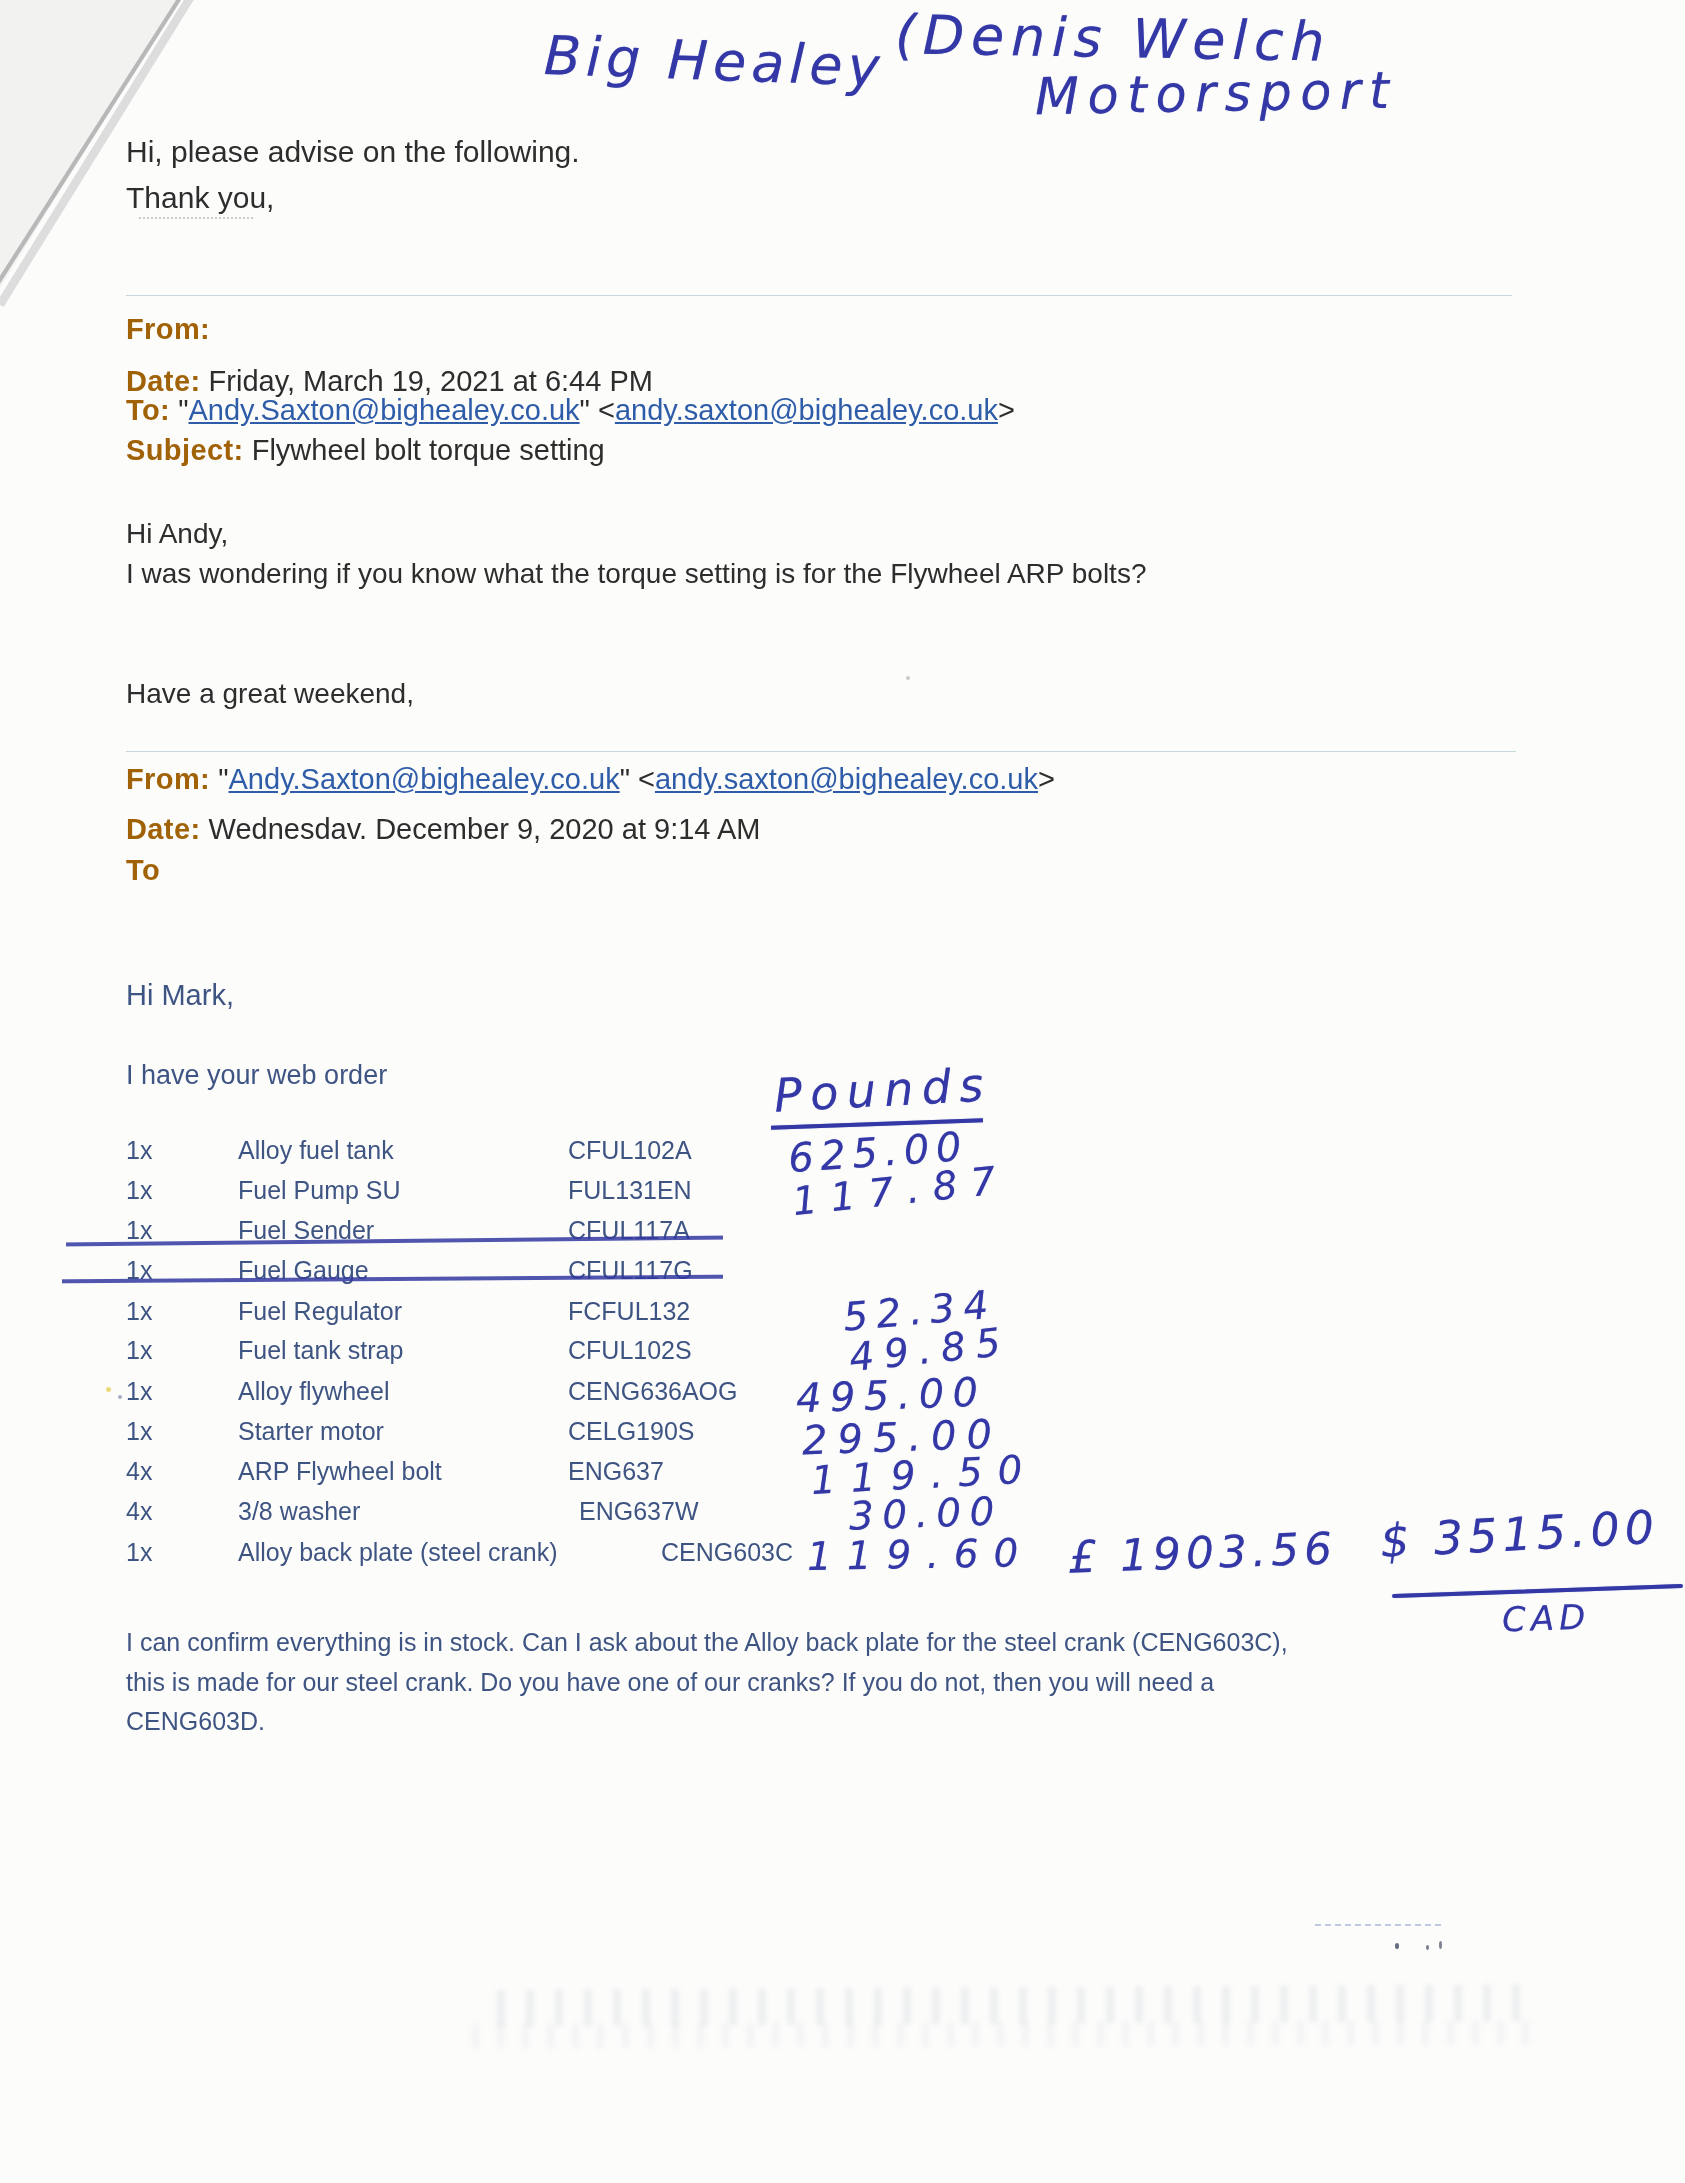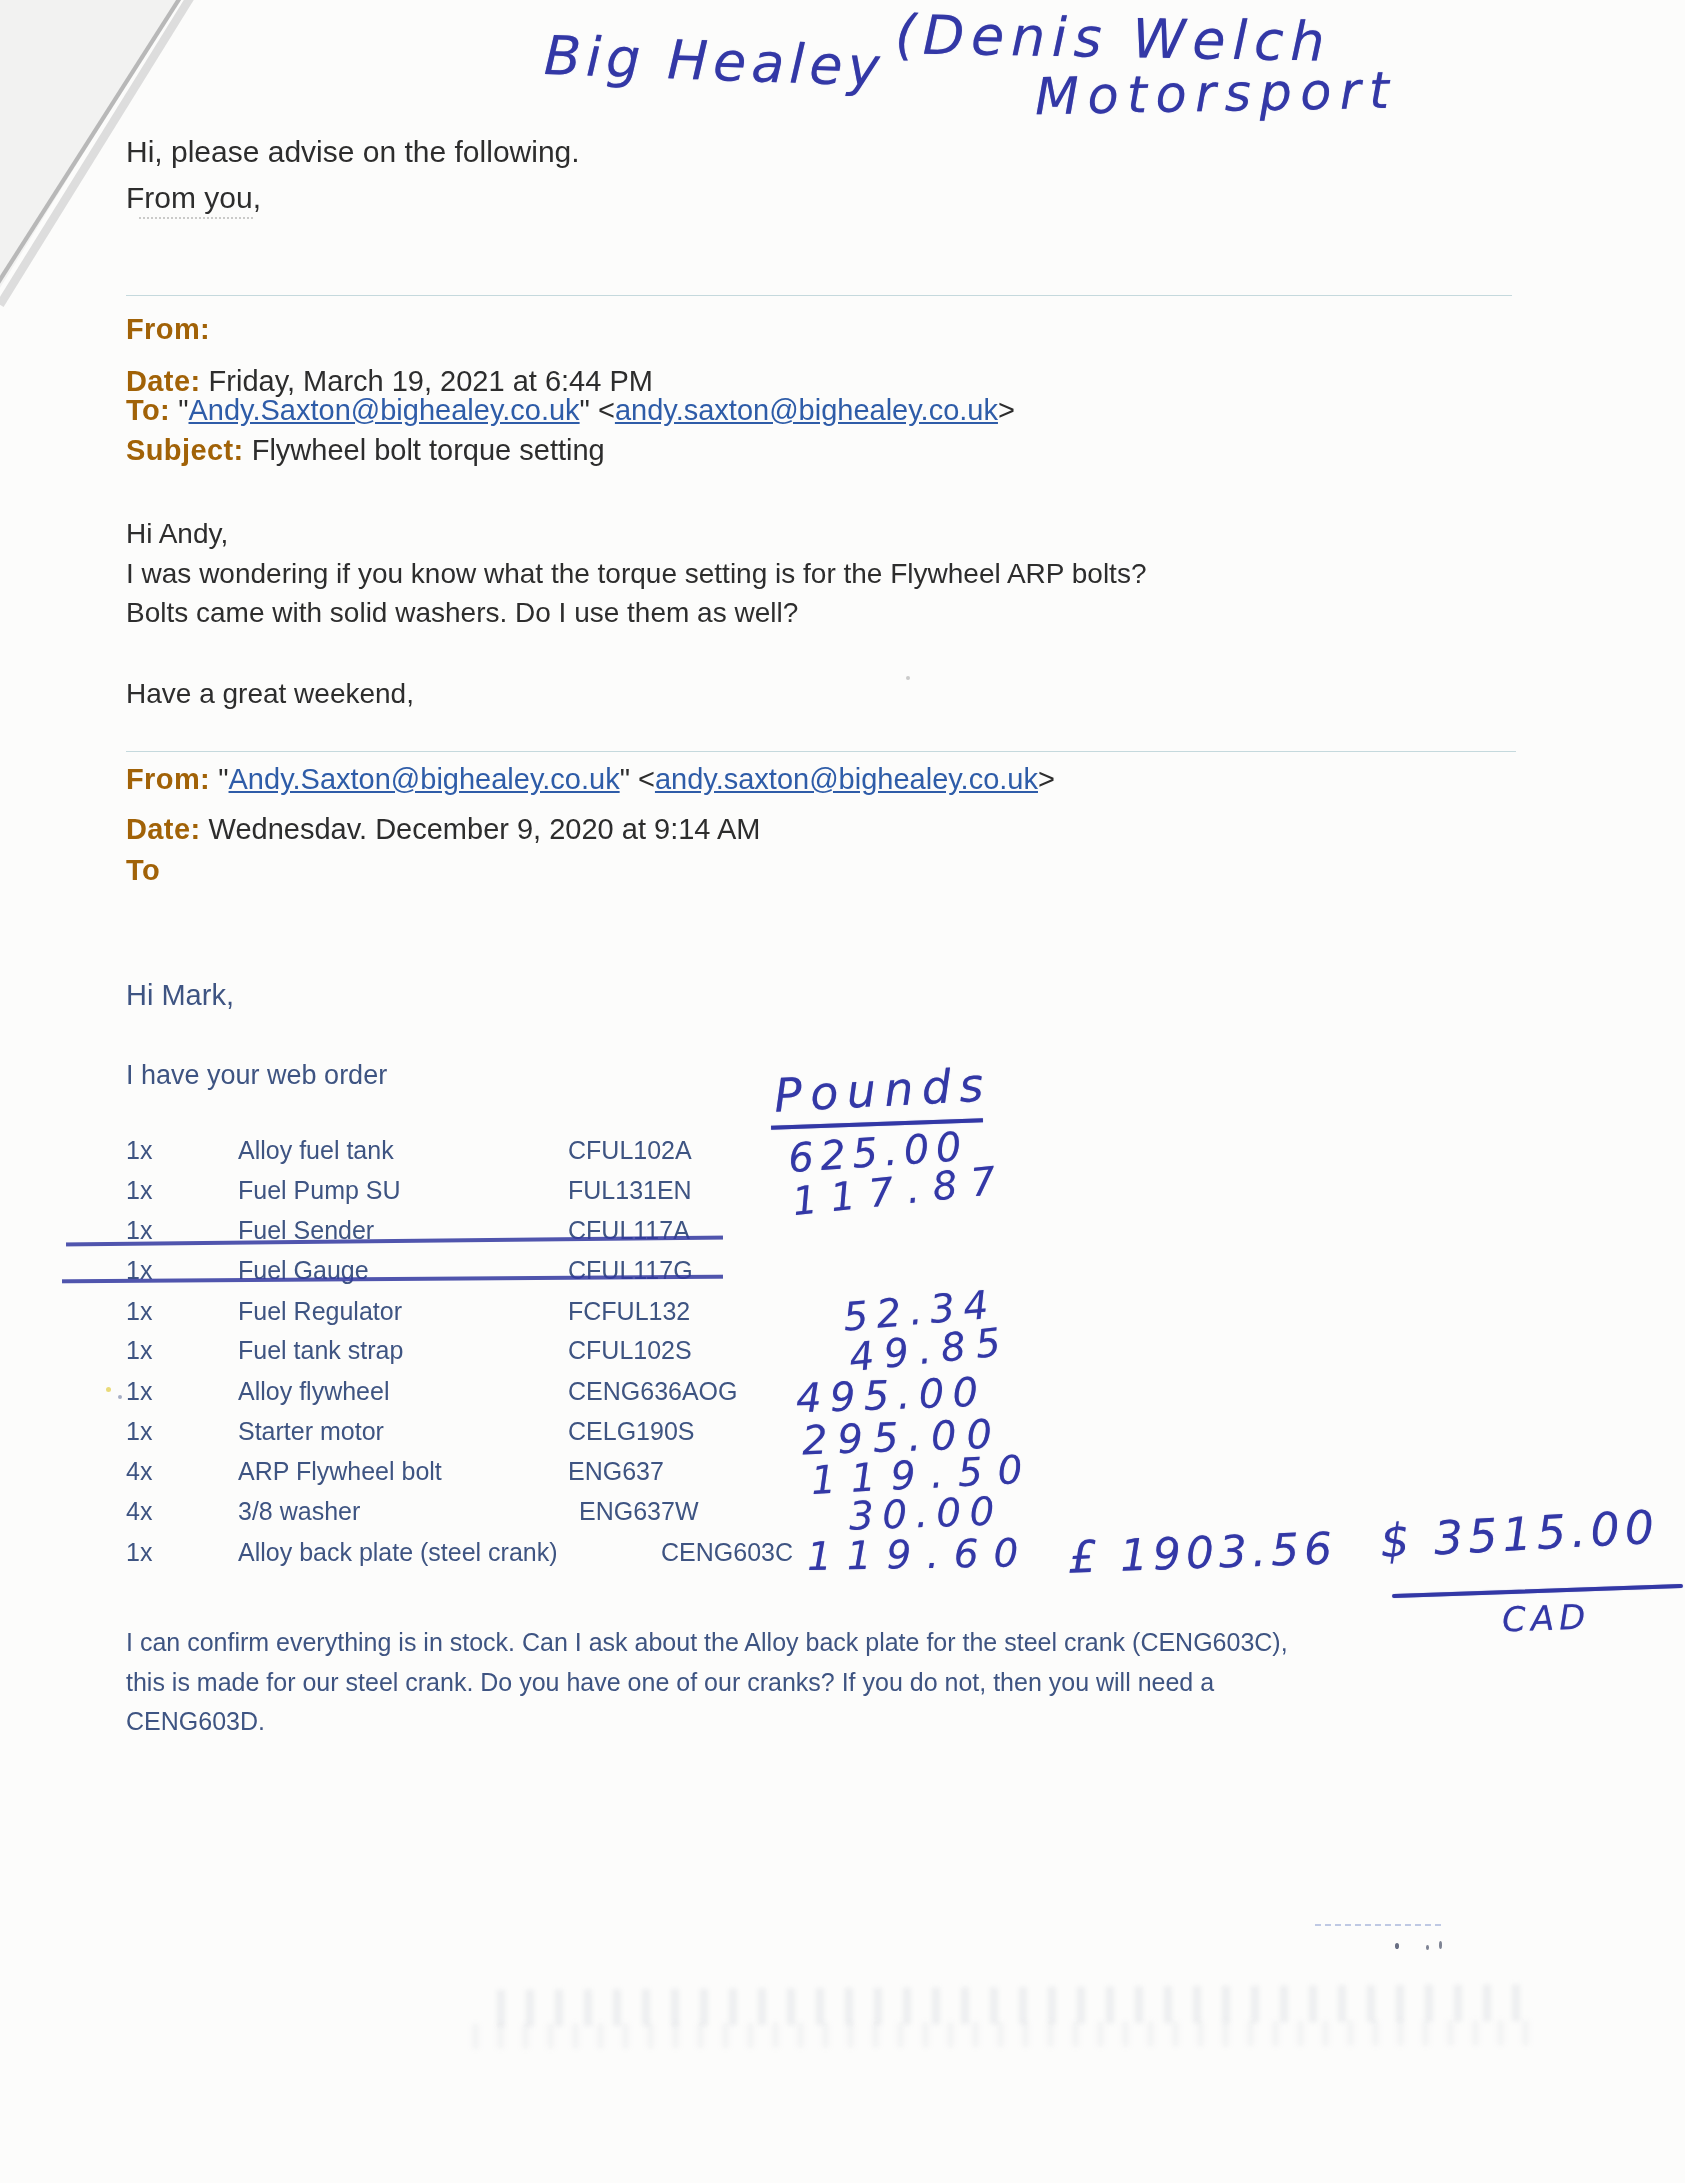--- a/index.html
+++ b/index.html
@@ -47,21 +47,21 @@
     <polygon points="0,0 212,0 0,342" fill="#f2f2f1"></polygon>
     <line x1="228" y1="-6" x2="0" y2="362" stroke="#dddddd" stroke-width="10"></line>
     <line x1="216" y1="-6" x2="-10" y2="348" stroke="#b8b8b8" stroke-width="5"></line>
   </svg>
 
   <span class="hand" style="left:544px;top:30px;font-size:54px;letter-spacing:5px;transform:rotate(2deg);">Big Healey</span>
   <span class="hand" style="left:895px;top:6.7px;font-size:54px;letter-spacing:6.7px;transform:rotate(1deg);">(Denis Welch</span>
   <span class="hand" style="left:1035px;top:64px;font-size:51px;letter-spacing:8.4px;transform:rotate(-1deg);">Motorsport</span>
 
   <div class="abs intro" style="left:126px;top:135px;">Hi, please advise on the following.</div>
-  <div class="abs intro" style="left:126px;top:181px;">From you,</div>
+  <div class="abs intro" style="left:126px;top:181px;">Thank you,</div>
   <div class="smudge" style="left:139px;top:217px;width:114px;"></div>
 
   <div class="sep" style="left:126px;top:295px;width:1386px;"></div>
 
   <div class="abs hdr" style="left:126px;top:313px;">
     <b>From:</b>
   </div>
   <div class="abs hdr" style="left:126px;top:365px;">
     <b>Date:</b>
     <span>Friday, March 19, 2021 at 6:44 PM</span>
@@ -70,21 +70,20 @@
     <b>To:</b>
     <span>"</span><span class="link">Andy.Saxton@bighealey.co.uk</span><span>" &lt;</span><span class="link">andy.saxton@bighealey.co.uk</span><span>&gt;</span>
   </div>
   <div class="abs hdr" style="left:126px;top:434px;">
     <b>Subject:</b>
     <span>Flywheel bolt torque setting</span>
   </div>
 
   <div class="abs printed" style="left:126px;top:518px;">Hi Andy,</div>
   <div class="abs printed" style="left:126px;top:558px;">I was wondering if you know what the torque setting is for the Flywheel ARP bolts?</div>
-  <div class="abs printed" style="left:126px;top:597px;">Bolts came with solid washers. Do I use them as well?</div>
   <div class="abs printed" style="left:126px;top:638px;margin-top:40px;">Have a great weekend,</div>
   <div class="speck" style="left:906px;top:676px;width:4.2px;height:4.2px;background:#9a9a9a;opacity:.5;"></div>
 
   <div class="sep" style="left:126px;top:751px;width:1390px;"></div>
 
   <div class="abs hdr" style="left:126px;top:763px;">
     <b>From:</b>
     <span>"</span><span class="link">Andy.Saxton@bighealey.co.uk</span><span>" &lt;</span><span class="link">andy.saxton@bighealey.co.uk</span><span>&gt;</span>
   </div>
   <div class="abs hdr" style="left:126px;top:813px;">

